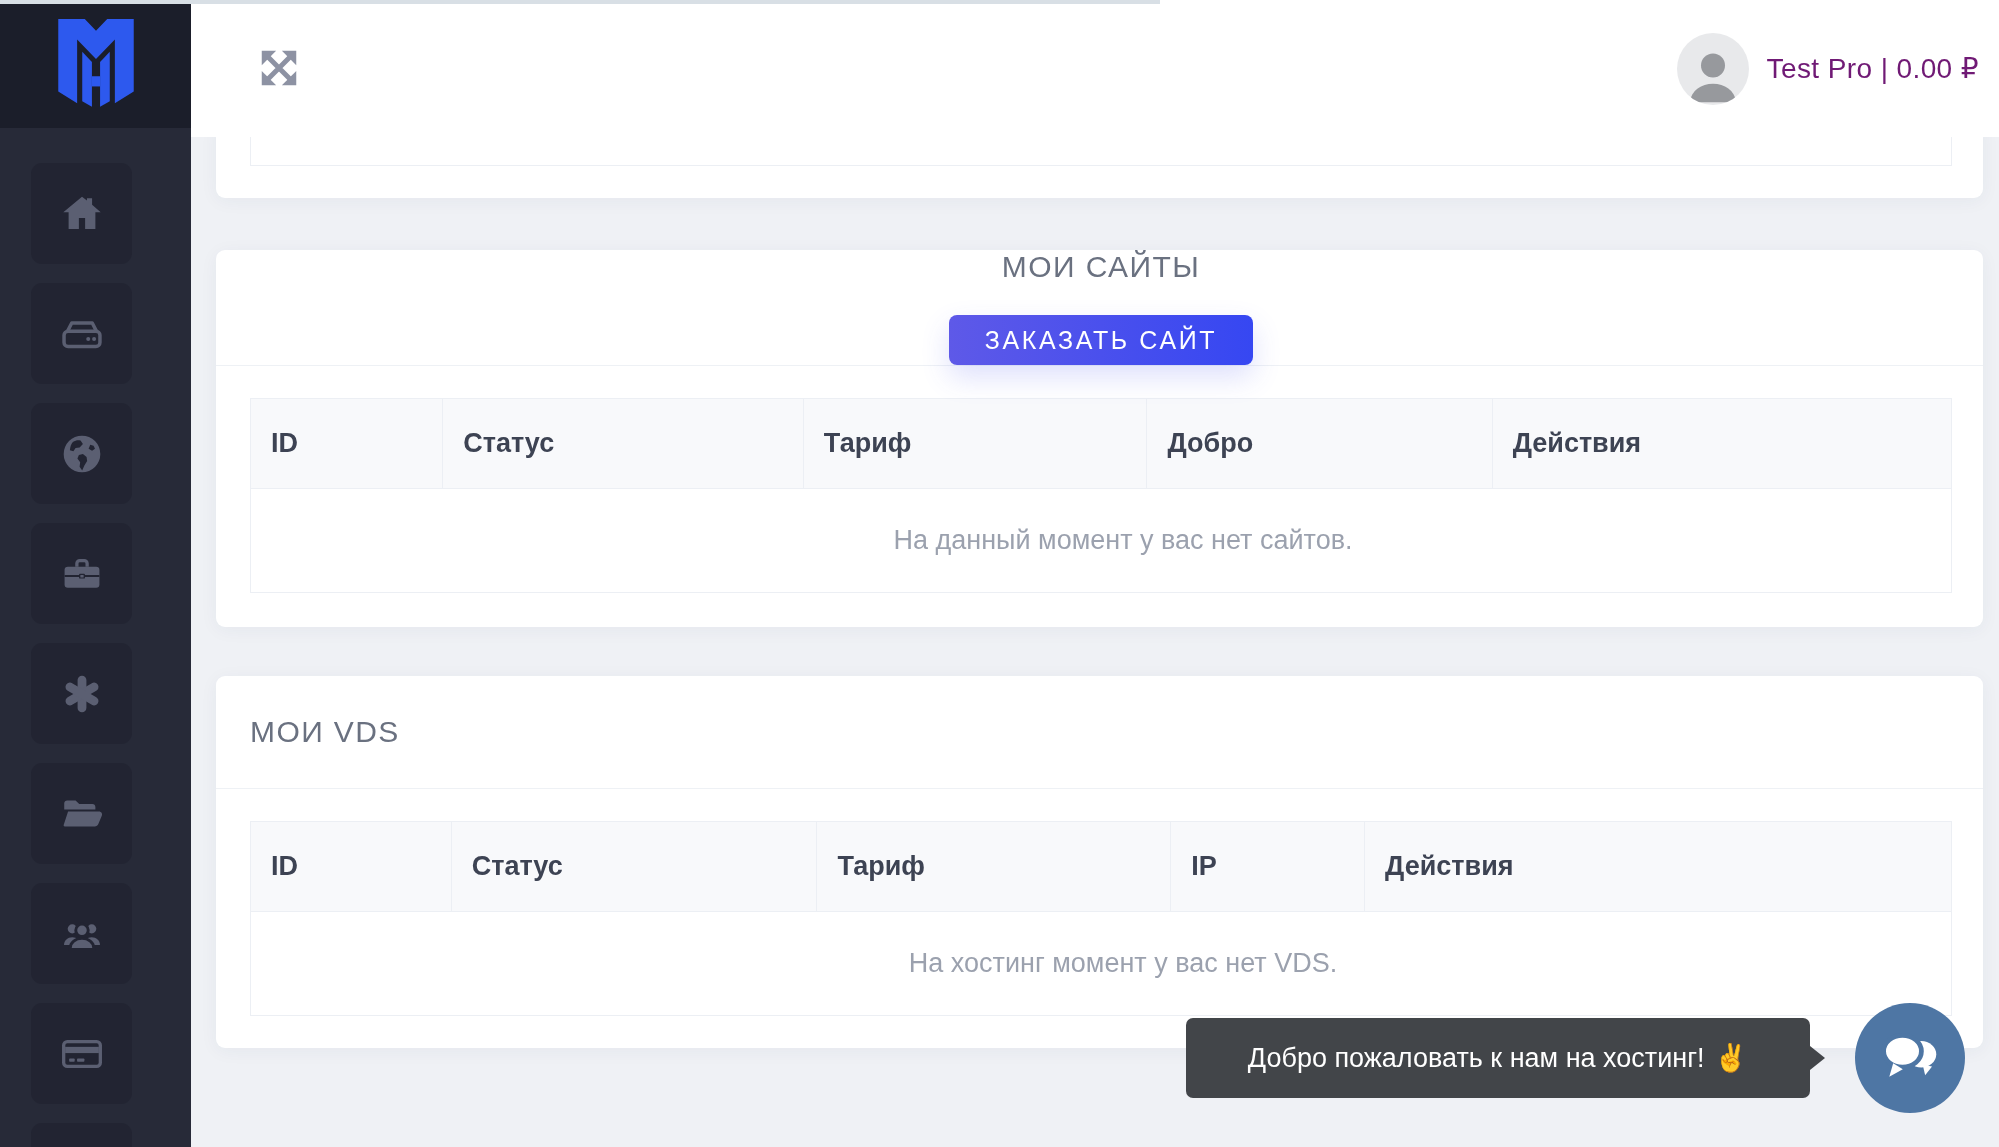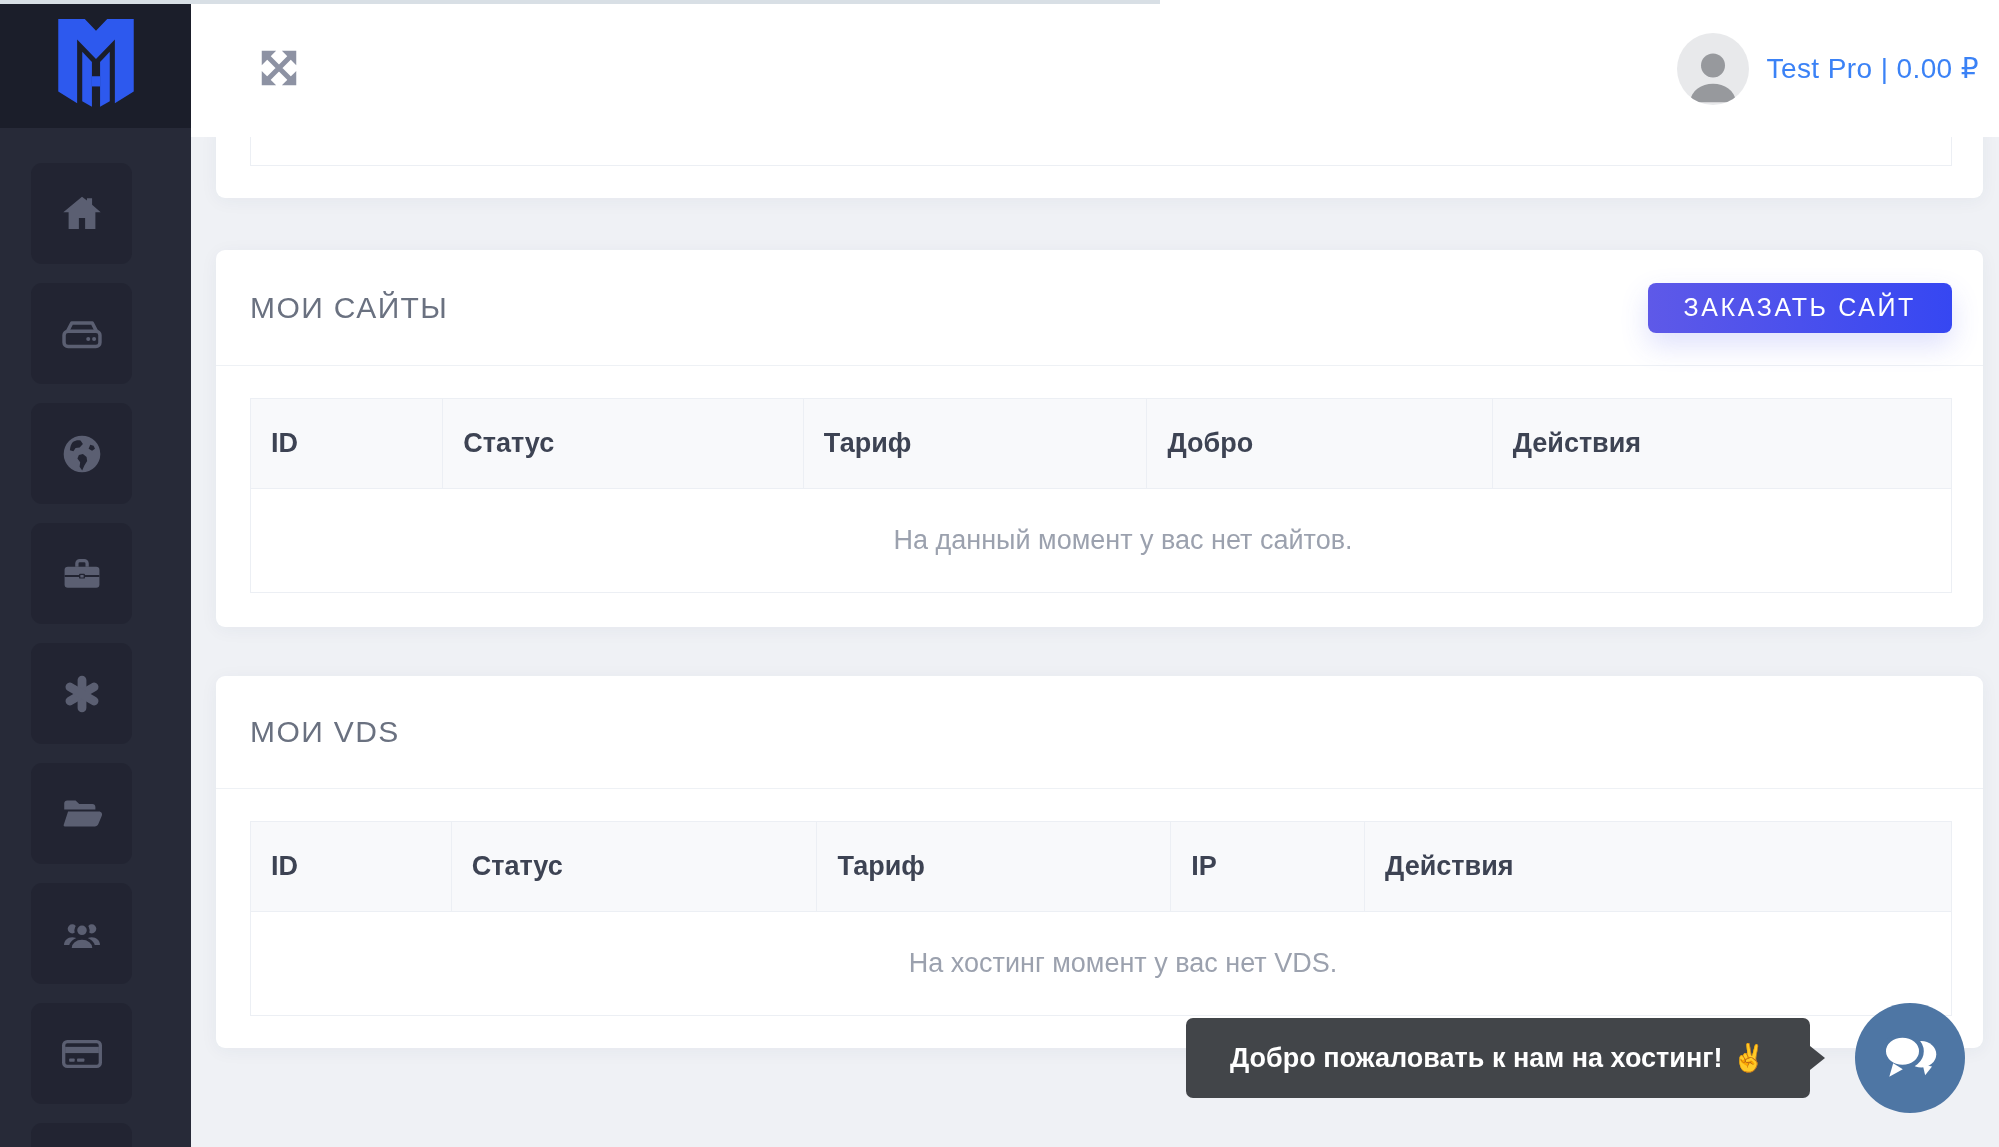--- a/index.html
+++ b/index.html
@@ -27,32 +27,32 @@
   }
   .nav-tile svg { width:44px; height:44px; }
 
   
   .topbar { position:absolute; left:191px; top:0; width:1808px; height:137px; background:#ffffff; z-index:30; }
   .expand-btn { position:absolute; left:64px; top:45px; width:48px; height:48px; border:none; background:transparent; color:#8d92a3; cursor:pointer; padding:0; }
   .expand-btn svg { width:46px; height:46px; }
   .user-block { position:absolute; right:20px; top:0; height:137px; display:flex; align-items:center; gap:18px; cursor:pointer; }
   .avatar { width:72px; height:72px; border-radius:50%; background:#e8e9eb; overflow:hidden; display:flex; align-items:flex-end; justify-content:center; }
   .avatar svg { width:64px; height:64px; }
-  .user-name { font-size:28px; color:#3b82f6; letter-spacing:.4px; white-space:nowrap; }
+  .user-name { font-size:28px; color:#701a75; letter-spacing:.4px; white-space:nowrap; }
 
   
   .card { position:absolute; background:#ffffff; border-radius:9px; box-shadow:0 3px 18px rgba(45,62,90,.05); }
   .card.partial { left:216px; top:118px; width:1767px; height:80px; z-index:10; }
   .partial-remnant { position:absolute; left:34px; width:1702px; top:-14px; height:62px; border:1px solid #eceff4; border-top:none; }
 
   .card.sites { left:216px; top:250px; width:1767px; height:377px; }
   .card.vds   { left:216px; top:676px; width:1767px; height:372px; }
 
   .card-head { display:flex; align-items:center; justify-content:space-between; padding:0 31px 0 34px; border-bottom:1px solid #eef1f5; }
-  .sites .card-head { height:116px; }
+  .sites .card-head { height:116px;flex-direction:column; }
   .vds   .card-head { height:113px;gap:16px; }
   .card-title { font-size:30px; color:#6a7180; letter-spacing:1.4px; }
   .order-btn {
     height:50px; padding:0 36px; border:none; border-radius:8px;
     background:linear-gradient(90deg,#5e59e8,#3647f2);
     color:#ffffff; font-size:25px; letter-spacing:2.6px;
     font-family:inherit; cursor:pointer;
     box-shadow:0 12px 28px rgba(70,85,240,.18);
     text-align:center;
   }
@@ -67,21 +67,21 @@
   td.empty-cell {
     height:104px; text-align:center; color:#9ba1ae; font-size:27px;
     border:1px solid #eceff4; background:#ffffff;padding-left:44px;
   }
 
   
   .chat-tooltip {
     position:absolute; left:1186px; top:1018px; width:624px; height:80px;
     background:#424549; border-radius:7px; color:#ffffff;
     display:flex; align-items:center; justify-content:center;
-    font-size:27px; z-index:70; white-space:nowrap;font-weight:bold;
+    font-size:27px; z-index:70; white-space:nowrap;
   }
   .chat-tooltip::after {
     content:""; position:absolute; right:-15px; top:28px;
     border-top:12px solid transparent; border-bottom:12px solid transparent;
     border-left:15px solid #424549;
   }
   .chat-emoji { color:#f0b429; margin-left:10px; }
   .chat-btn {
     position:absolute; left:1855px; top:1003px; width:110px; height:110px;
     border-radius:50%; border:none; background:#4e76a4; cursor:pointer;

